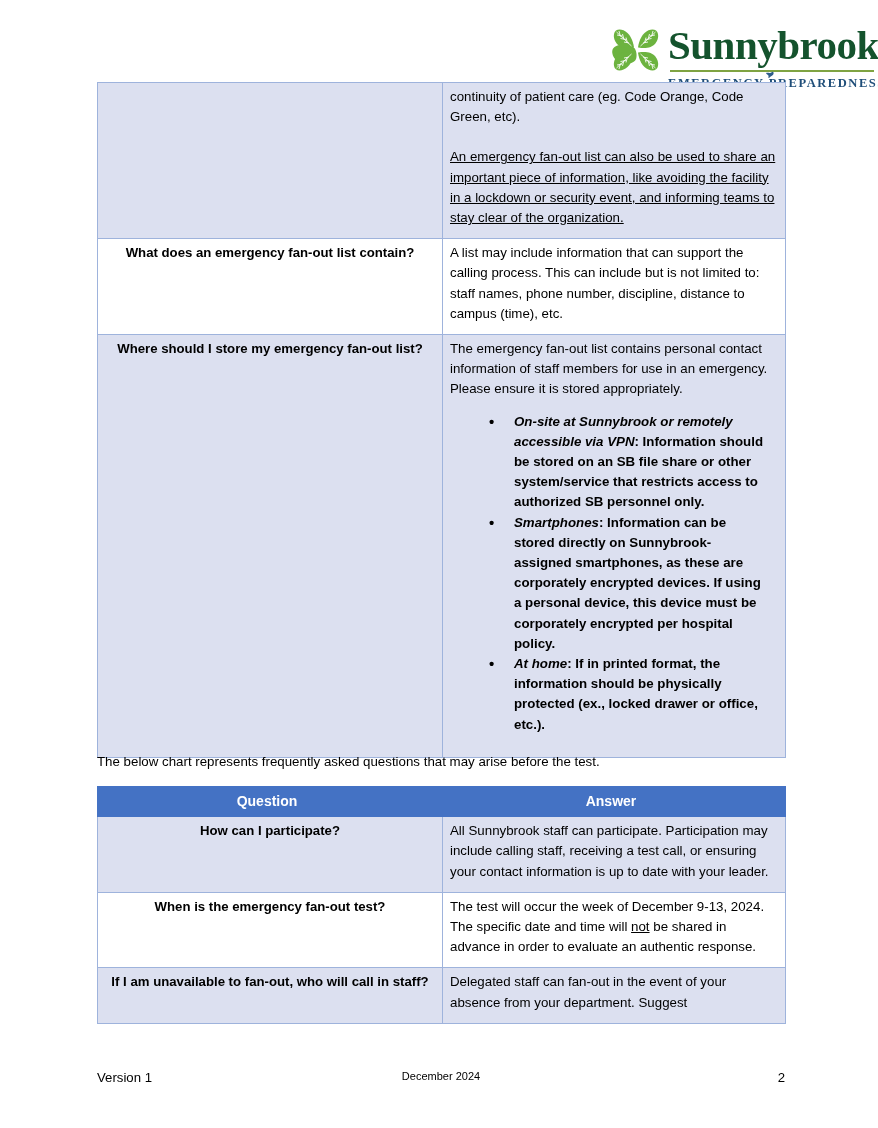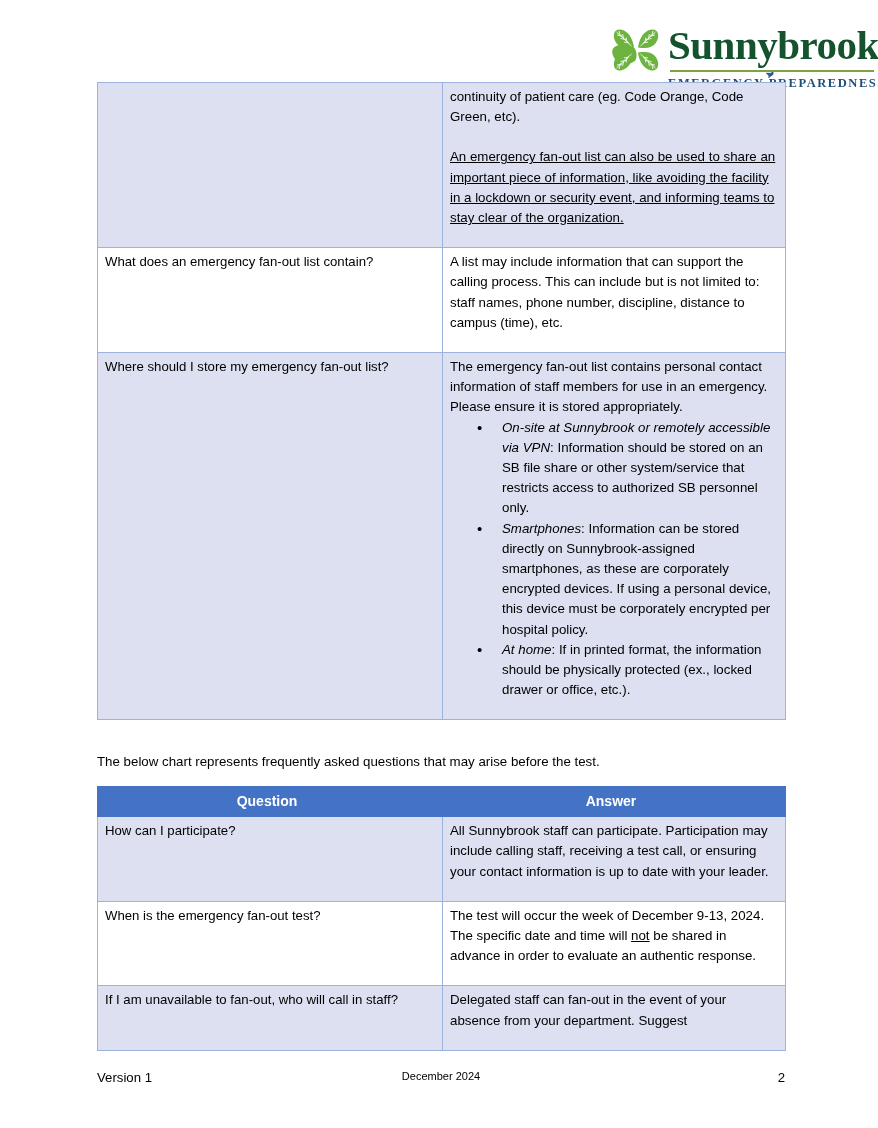--- a/index.html
+++ b/index.html
@@ -50,50 +50,50 @@
   }
   #table-1 { left:97px; top:82px; width:688px; }
   #table-2 { left:97px; top:786px; width:688px; }
 
   .doc-table col.c-q { width:345px; }
   .doc-table col.c-a { width:343px; }
 
   .doc-table td {
     border:1px solid #9EB3DC;
     vertical-align:top;
-    padding:4px 7px 19px 7px;
+    padding:4px 7px 10px 7px;
   }
   .shaded { background:#DCE0F0; }
   .plain  { background:#FFFFFF; }
 
   .q-cell {
-    text-align:left;
+    text-align:center;
     vertical-align:middle;
-    font-weight:400;
+    font-weight:700;
     font-size:13.2px;
     line-height:19px;
     padding-left:10px; padding-right:10px;
   }
   .a-cell p { margin:0; }
   .a-cell p.gap { margin-top:20px;text-decoration:underline; }
 
   .hdr-row td {
     background:#4472C4;
     border:1px solid #4472C4;
     color:#FFFFFF;
     font-weight:700;
     font-size:14px;
     text-align:center;
     vertical-align:middle;
     padding:4px 6px 5px 0;
     height:20px;
   }
 
   ul.bullets {
-    margin:0; padding:0; list-style:none;
+    margin:12px; padding:0; list-style:none;font-weight:bold;
   }
   ul.bullets > li {
     position:relative;
     padding-left:52px;
     margin:0;
   }
   ul.bullets > li::before {
     content:"\2022";
     position:absolute;
     left:27px; top:0;

